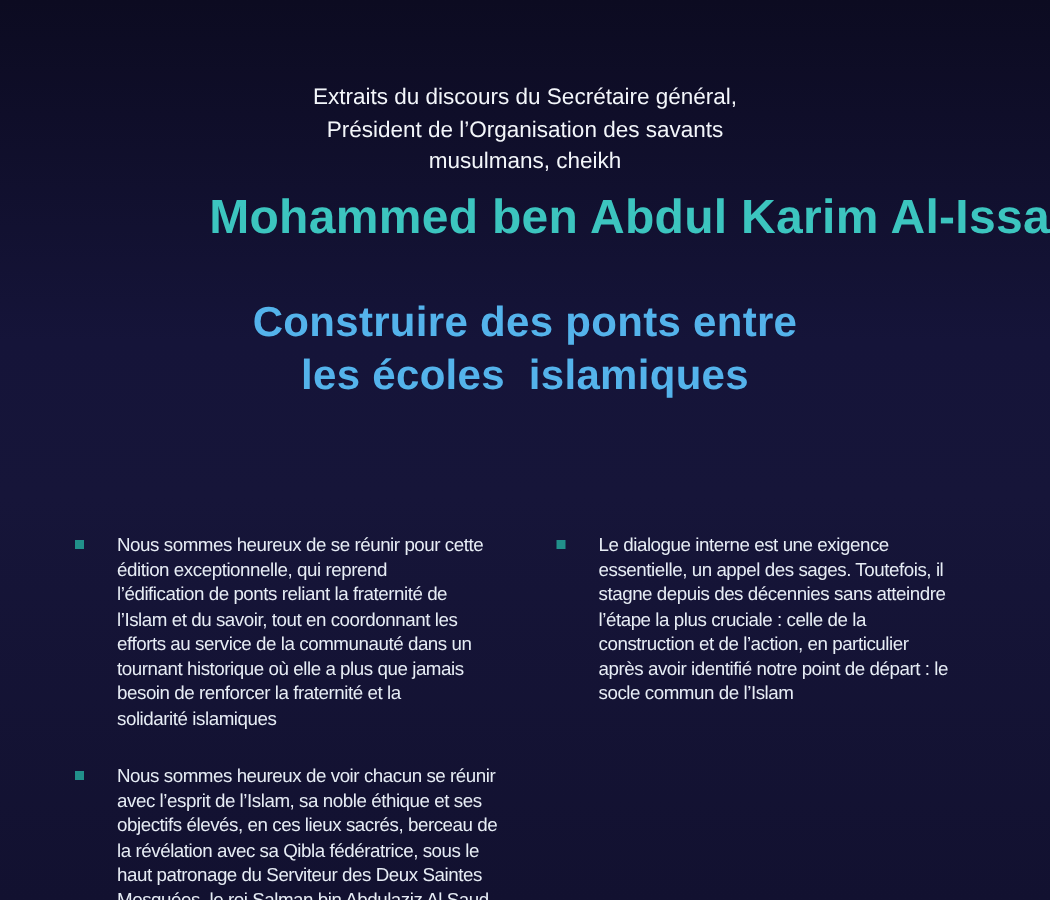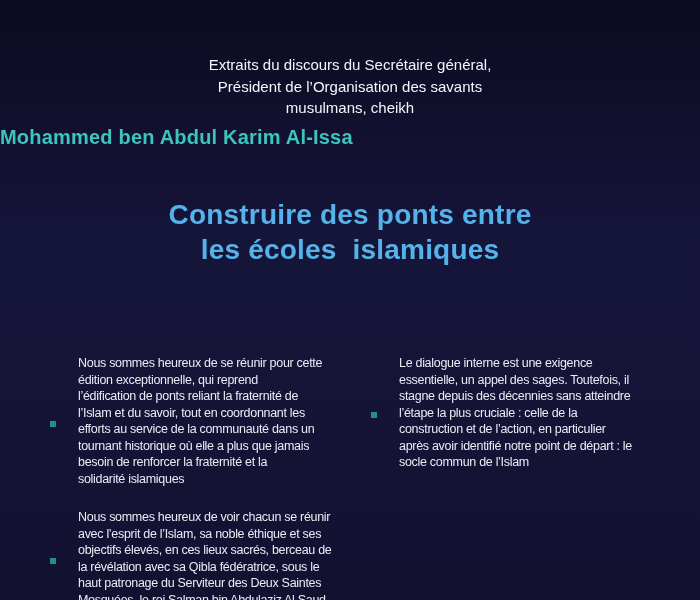--- a/index.html
+++ b/index.html
@@ -13,23 +13,23 @@
 
   .intro {
     position: absolute; top: 54px; left: 0; right: 0;
     text-align: center;
     color: var(--header-text, #f3f6fa);
     font-size: 15px; line-height: 21.5px;
     white-space: pre-wrap;
   }
   .speaker-name {
     position: absolute; top: 126px; left: 0; right: 0;
-    text-align: left;
+    text-align: right;
     color: var(--speaker-name, #3cc5bf);
-    font-size: 20px; font-weight: bold;
+    font-size: 32px; font-weight: bold;
     letter-spacing: 0.2px;
   }
   .occasion {
     position: absolute; top: 171px; left: 0; right: 0;
     text-align: center;
     color: var(--header-text, #f3f6fa);
     font-size: 15px;
   }
   .conf-title {
     position: absolute; top: 197px; left: 0; right: 0;
@@ -40,21 +40,21 @@
     letter-spacing: 0.2px;
   }
 
   .col {
     position: absolute; top: 355px;
     color: var(--body-text, #e7edf5);
   }
   .col-left  { left: 50px;  width: 312px; }
   .col-right { left: 371px; width: 300px; }
 
-  .bullet-item { display: flex; align-items: center; }
+  .bullet-item { display: flex; align-items: flex-start; }
   .col-left  .bullet-item + .bullet-item { margin-top: 22px; }
   .col-right .bullet-item + .bullet-item { margin-top: 56px; }
 
   .bullet-square {
     flex: 0 0 auto;
     width: 6px; height: 6px; margin-top: 5px;
     background: var(--bullet, #21908a);
   }
   .bullet-text {
     margin-left: 22px;

